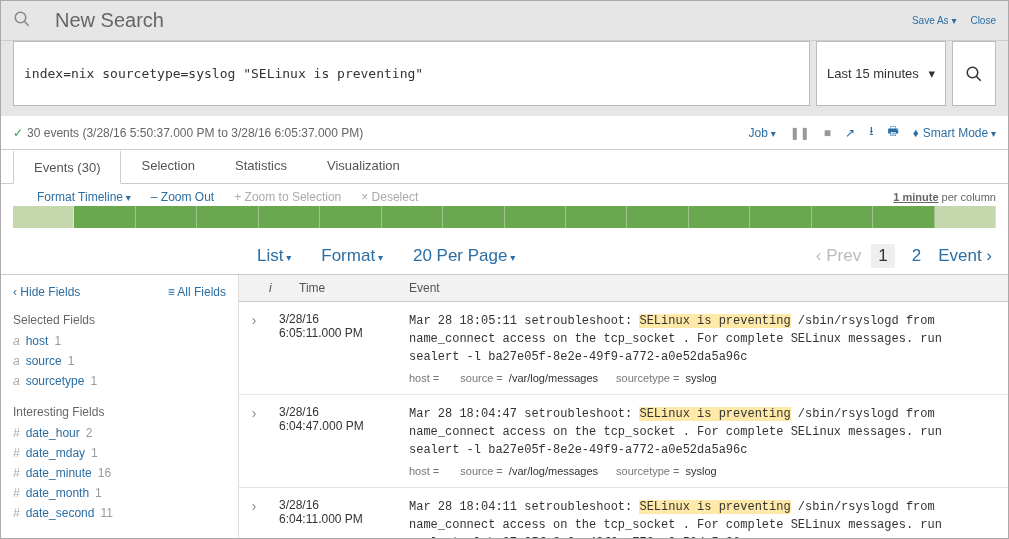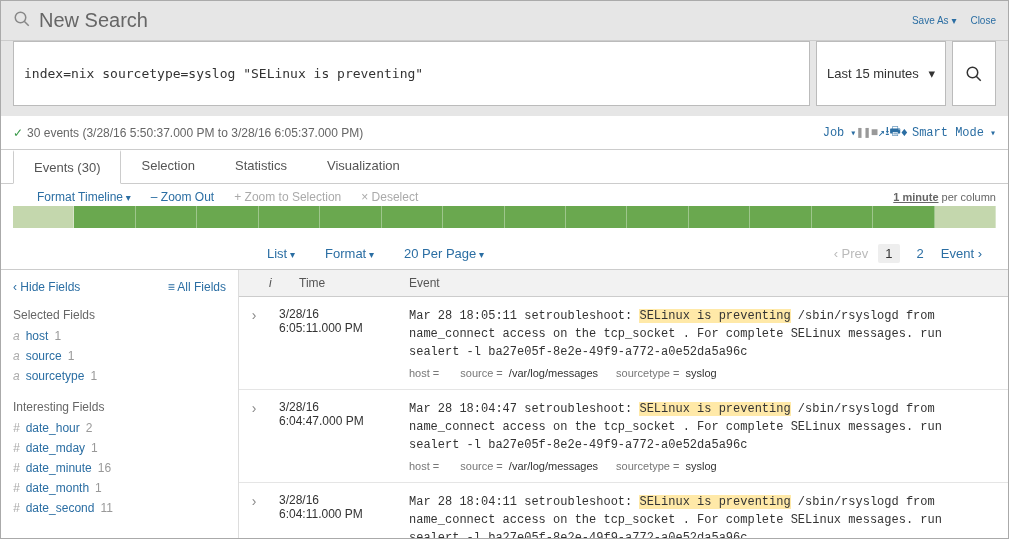--- a/index.html
+++ b/index.html
@@ -1,47 +1,47 @@
 <!DOCTYPE html>
 <html><head>
 <meta charset="utf-8">
 <style>
 * { box-sizing: border-box; margin: 0; padding: 0; }
 body { font-family: Arial, Helvetica, sans-serif; font-size: 12px; color: #333; background: #fff; width: 1009px; height: 539px; overflow: hidden; border: 1px solid #aaa; }
 .header { background: #e6e6e6; padding: 8px 12px; display: flex; align-items: center; justify-content: space-between; border-bottom: 1px solid #ccc; }
-.header-left { display: flex; align-items: center; gap: 8px; }
+.header-left { display: flex; align-items: center; gap: 24px; }
 .search-title { font-size: 20px; color: #666; font-weight: 300; }
 .search-icon-big { color: #999; }
 .header-actions { display: flex; gap: 14px; color: #2b6ea3; font-size: 10px; }
 .header-actions span { cursor: pointer; }
 .search-bar-row { background: #e6e6e6; padding: 0 12px 10px; display: flex; gap: 6px; }
 .search-input { flex: 1; border: 1px solid #bbb; background:#fff; font-family: monospace; font-size: 13px; padding: 8px 10px; color:#333; }
 .time-picker { width: 130px; border: 1px solid #bbb; background:#fff; padding: 24px 10px; font-size: 13px; display:flex; align-items:center; justify-content:space-between; cursor:pointer; }
 .go-btn { width: 44px; border: 1px solid #bbb; background:#fff; display:flex; align-items:center; justify-content:center; cursor:pointer; }
 .status-row { display:flex; align-items:center; justify-content:space-between; padding: 6px 12px; border-bottom: 1px solid #ccc; font-size:12px; }
 .status-left { color:#4a8; display:flex; align-items:center; gap:4px; }
 .status-left .checkmark { color:#3a9a4a; }
 .status-text { color:#666; }
-.status-right { display:flex; align-items:center; color:#2b6ea3;font-family:Liberation Mono, monospace; }
+.status-right { display:flex; align-items:center; gap:14px; color:#2b6ea3; }
 .status-right .grey { color:#999; }
 .mode-btn { display:flex; align-items:center; gap:4px; color:#2b6ea3; cursor:pointer; }
 .bulb { color:#2b6ea3; }
 .tabs { display:flex; border-bottom: 1px solid #ccc; padding:0 12px; }
 .tab { padding: 8px 20px; color:#555; cursor:pointer; font-size:13px; }
 .tab.active { background:#fff; border:1px solid #ccc; border-bottom:1px solid #fff; margin-bottom:-1px; border-top:2px solid #fff; }
 .timeline-ctrl { padding: 6px 12px 2px; display:flex; justify-content:space-between; align-items:center; font-size:12px;margin-left:24px; }
 .timeline-ctrl-left { display:flex; gap:20px; }
 .tl-link { color:#2b6ea3; cursor:pointer; }
 .tl-disabled { color:#aaa; }
 .tl-percol { color:#666; font-size:11px; }
 .tl-percol b { font-weight:bold;text-decoration:underline; }
 .timeline { display:flex; height:32px; padding:0 12px 10px; gap:0; }
 .tl-bar { flex:1; background:#6aa84f; border-right:1px solid rgba(255,255,255,.35); }
 .tl-bar.light { background:#c4d7ad; }
-.list-ctrl { display:flex; justify-content:space-between; align-items:center; padding:6px 26px; font-size:13px; }
+.list-ctrl { display:flex; justify-content:space-between; align-items:center; padding:6px 16px; font-size:17px; }
 .list-ctrl-left { display:flex; gap:30px; color:#2b6ea3; margin-left:240px; }
 .list-ctrl-left span { cursor:pointer; }
 .list-ctrl-right { display:flex; align-items:center; gap:10px; color:#2b6ea3; }
 .page-num { padding:2px 7px; }
 .page-num.active { background:#eee; color:#333; border-radius:2px; }
 .disabled-link { color:#bbb; }
 .main { display:flex; border-top:1px solid #ccc; height: 340px; }
 .sidebar { width:238px; border-right:1px solid #ddd; padding:10px 12px; font-size:12px; }
 .sidebar-top { display:flex; justify-content:space-between; margin-bottom:14px; }
 .sidebar-link { color:#2b6ea3; cursor:pointer; }

